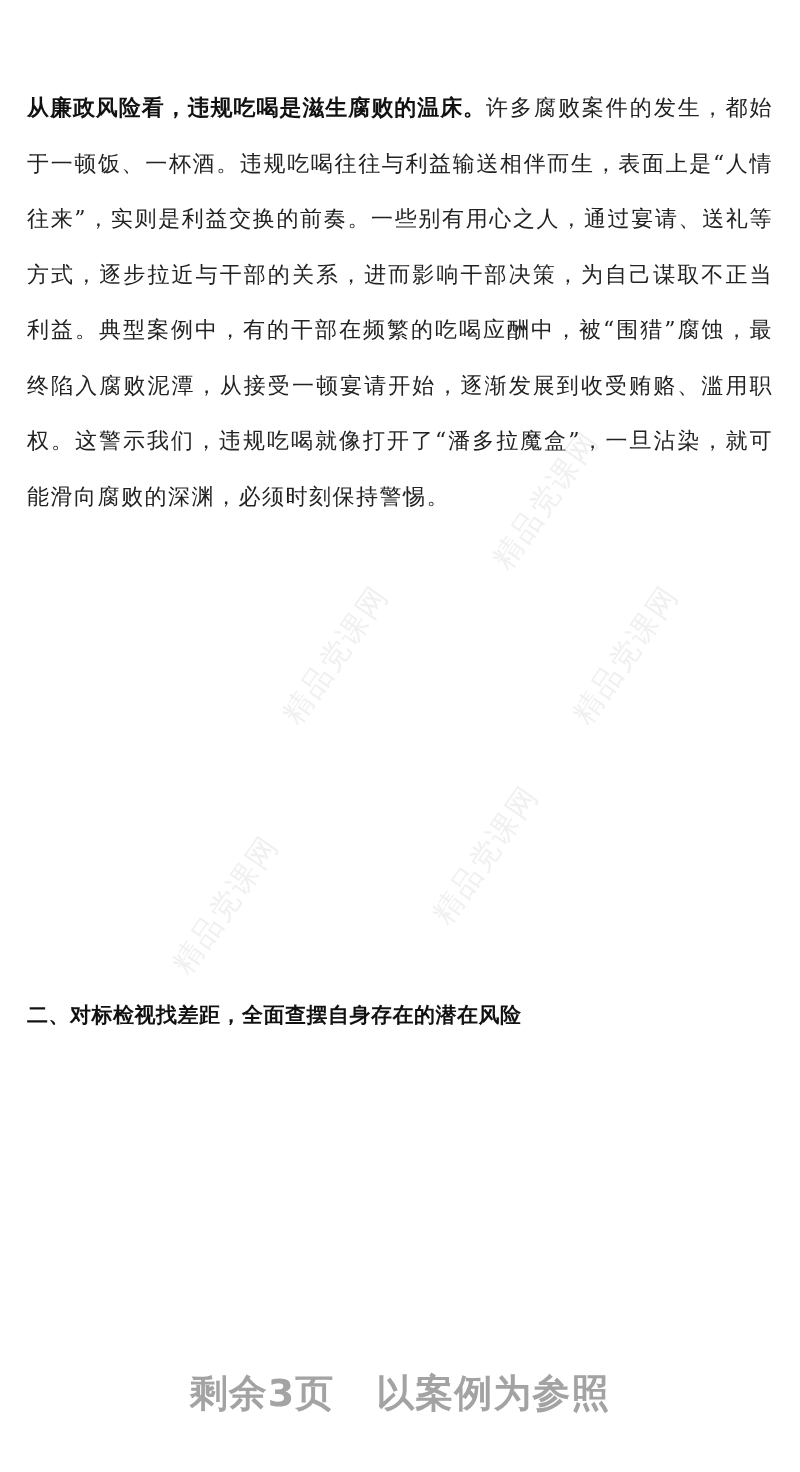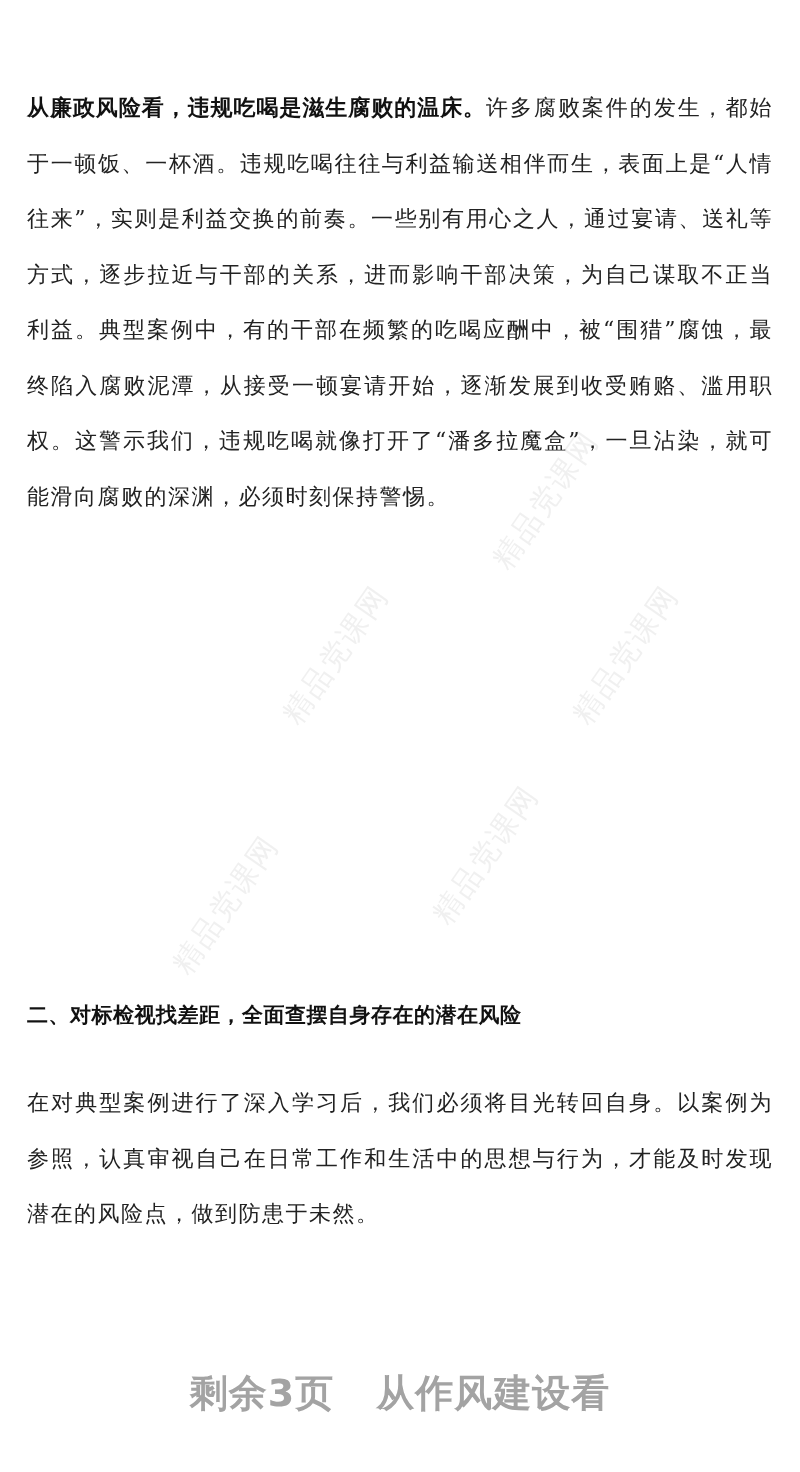--- a/index.html
+++ b/index.html
@@ -96,19 +96,18 @@
   <div class="watermark" style="left:180px; top:950px;">精品党课网</div>
   <div class="watermark" style="left:580px; top:700px;">精品党课网</div>
   <div class="watermark" style="left:440px; top:900px;">精品党课网</div>
   <div class="watermark" style="left:290px; top:700px;">精品党课网</div>
 
   <p class="para" id="p1"><span class="lead">从廉政风险看，违规吃喝是滋生腐败的温床。</span><span>许多腐败案件的发生，都始于一顿饭、一杯酒。违规吃喝往往与利益输送相伴而生，表面上是“人情往来”，实则是利益交换的前奏。一些别有用心之人，通过宴请、送礼等方式，逐步拉近与干部的关系，进而影响干部决策，为自己谋取不正当利益。典型案例中，有的干部在频繁的吃喝应酬中，被“围猎”腐蚀，最终陷入腐败泥潭，从接受一顿宴请开始，逐渐发展到收受贿赂、滥用职权。这警示我们，违规吃喝就像打开了“潘多拉魔盒”，一旦沾染，就可能滑向腐败的深渊，必须时刻保持警惕。</span></p>
 
 
   <h2 id="h2">二、对标检视找差距，全面查摆自身存在的潜在风险</h2>
 
-  <p class="para" id="p3">在对典型案例进行了深入学习后，我们必须将目光转回自身。以案例为参照，认真审视自己在日常工作和生活中的思想与行为，才能及时发现潜在的风险点，做到防患于未然。</p>
 
   <div class="banner">
-    <span>剩余3页</span><span>从作风建设看</span>
+    <span>剩余3页</span><span>以案例为参照</span>
   </div>
 
 </div>
 
 </body></html>

